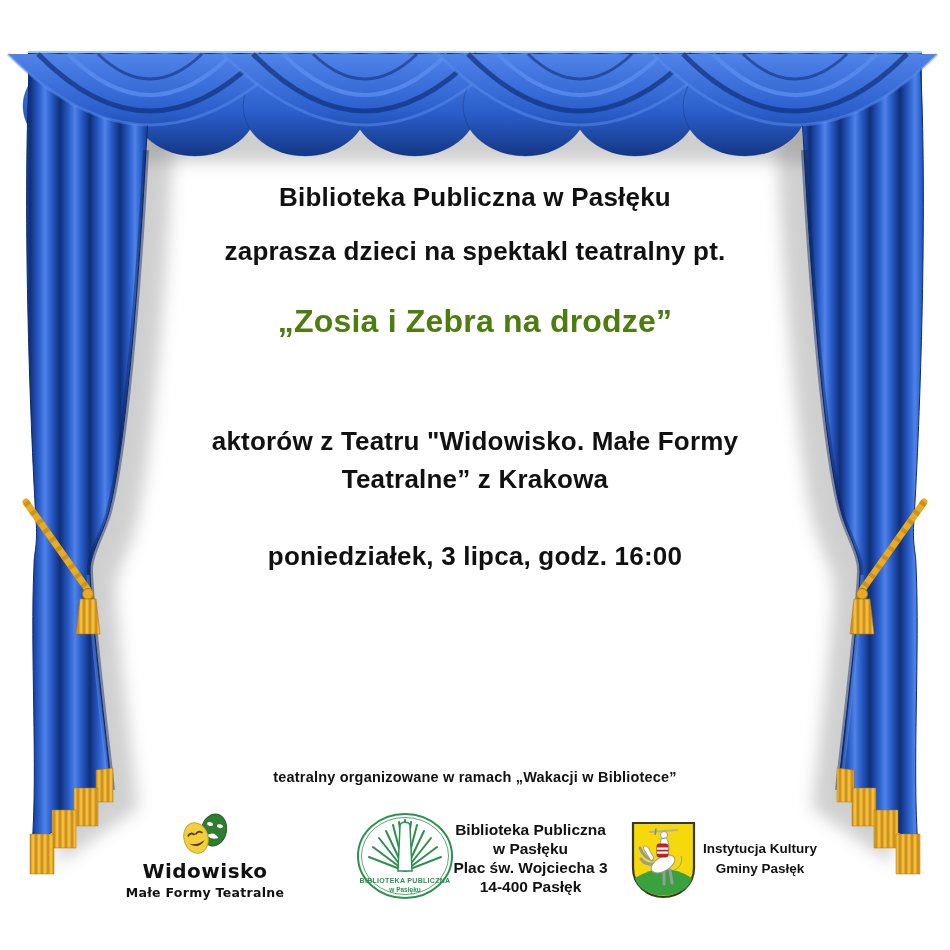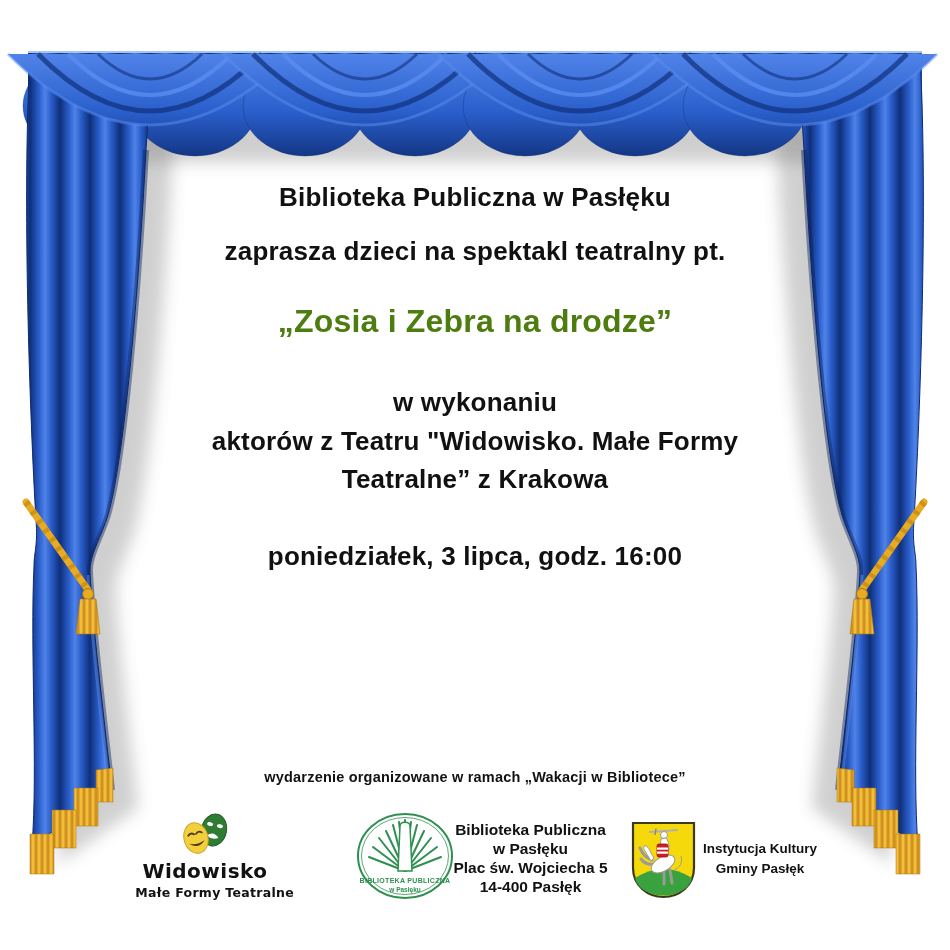--- a/index.html
+++ b/index.html
@@ -10,21 +10,21 @@
         color:#111;z-index:3;letter-spacing:0.2px;}
   .line-main{font-size:26px;}
   .line-title{font-size:32px;color:#4d7c0f;}
   .line-foot{font-size:14.5px;}
   .footer-block{position:absolute;z-index:3;text-align:center;color:#111;font-weight:bold;}
   .widowisko{left:116px;top:808px;width:178px;}
   .widowisko .masks{display:block;margin:0 auto;}
   .widowisko .wname{font-family:"DejaVu Sans",sans-serif;font-weight:800;font-size:20px;
                     letter-spacing:0.5px;margin-top:1px;}
   .widowisko .wsub{font-family:"DejaVu Sans",sans-serif;font-weight:800;font-size:12.5px;
-                   letter-spacing:0.3px;margin-top:2px;text-align:right;}
+                   letter-spacing:0.3px;margin-top:2px;}
   .seal{position:absolute;left:355px;top:811px;z-index:3;}
   .address{left:453px;top:820px;width:155px;font-size:15.5px;line-height:19px;}
   .arms{position:absolute;left:630px;top:820px;z-index:3;}
   .institution{left:695px;top:839px;width:130px;font-size:13.5px;line-height:20px;}
 </style>
 </head>
 <body>
 
 <div class="poster">
 
@@ -139,25 +139,24 @@
       <path d="M924,502 L862,590" stroke="#e8ab22" stroke-width="7" stroke-linecap="round" fill="none"></path>
       <path d="M924,502 L862,590" stroke="#b67f12" stroke-width="7" stroke-dasharray="4 7" opacity="0.55" fill="none"></path>
       <circle cx="862" cy="594" r="5.5" fill="#e8ab22" stroke="#a9760e"></circle>
       <path d="M854,599 L870,599 L874,634 L850,634 Z" fill="url(#fringeG)" stroke="#a9760e" stroke-width="0.6"></path>
     </g>
   </svg>
 
   <div class="line line-main" style="top:182px;">Biblioteka Publiczna w Pasłęku</div>
   <div class="line line-main" style="top:236px;">zaprasza dzieci na spektakl teatralny pt.</div>
   <div class="line line-title" style="top:303px;">„Zosia i Zebra na drodze”</div>
-  <div class="line line-main" style="top:387px;">w wykonaniu</div>
   <div class="line line-main" style="top:426px;">aktorów z Teatru "Widowisko. Małe Formy</div>
   <div class="line line-main" style="top:464px;">Teatralne” z Krakowa</div>
   <div class="line line-main" style="top:541px;">poniedziałek, 3 lipca, godz. 16:00</div>
-  <div class="line line-foot" style="top:769px;">wydarzenie organizowane w ramach „Wakacji w Bibliotece”</div>
+  <div class="line line-foot" style="top:769px;">teatralny organizowane w ramach „Wakacji w Bibliotece”</div>
 
   <div class="footer-block widowisko">
     <svg class="masks" width="64" height="50" viewBox="0 0 64 50">
       <g transform="rotate(12 41 22)">
         <ellipse cx="41" cy="22" rx="12.5" ry="16" fill="#2e7d32" stroke="#215c25"></ellipse>
         <ellipse cx="36" cy="17" rx="3" ry="1.9" fill="#fff"></ellipse>
         <ellipse cx="46" cy="17" rx="3" ry="1.9" fill="#fff"></ellipse>
         <path d="M35,29 Q41,22.5 47,29 Q41,32.5 35,29 Z" fill="#fff"></path>
       </g>
       <g transform="rotate(-14 23 30)">
@@ -190,21 +189,21 @@
       <path d="M50,60 L86,46"></path>
     </g>
     <path d="M45,15 C45,10 55,10 55,15 L57,60 L43,60 Z" fill="#fff" stroke="#2e9050" stroke-width="1.5"></path>
     <text x="50" y="72" text-anchor="middle" font-size="7" font-weight="bold" fill="#2e9050" letter-spacing="0.3">BIBLIOTEKA PUBLICZNA</text>
     <text x="50" y="81" text-anchor="middle" font-size="6.5" font-weight="bold" fill="#2e9050">w Pasłęku</text>
   </svg>
 
   <div class="footer-block address">
     <div>Biblioteka Publiczna</div>
     <div>w Pasłęku</div>
-    <div>Plac św. Wojciecha 5</div>
+    <div>Plac św. Wojciecha 3</div>
     <div>14-400 Pasłęk</div>
   </div>
 
   <svg class="arms" width="67" height="80" viewBox="0 0 67 80">
     <path d="M3,3 H64 V48 C64,66 49,77 33.5,77 C18,77 3,66 3,48 Z" fill="#f5d90a" stroke="#3a3a1a" stroke-width="2.2"></path>
     <path d="M5,58 Q33.5,40 62,58 C60,68 48,75.5 33.5,75.5 C19,75.5 7,68 5,58 Z" fill="#3aa13f"></path>
     <g stroke="#9a9a9a" stroke-width="1" fill="#fff">
       <path d="M44,50 C50,48 53,42 51,36" fill="none"></path>
       <path d="M40,50 L42,63 M34,51 L34,64 M22,40 C16,38 12,33 10,28 M25,44 C19,45 14,43 11,39" fill="none" stroke-width="3" stroke-linecap="round"></path>
       <ellipse cx="33" cy="44" rx="13" ry="7" transform="rotate(-30 33 44)"></ellipse>

